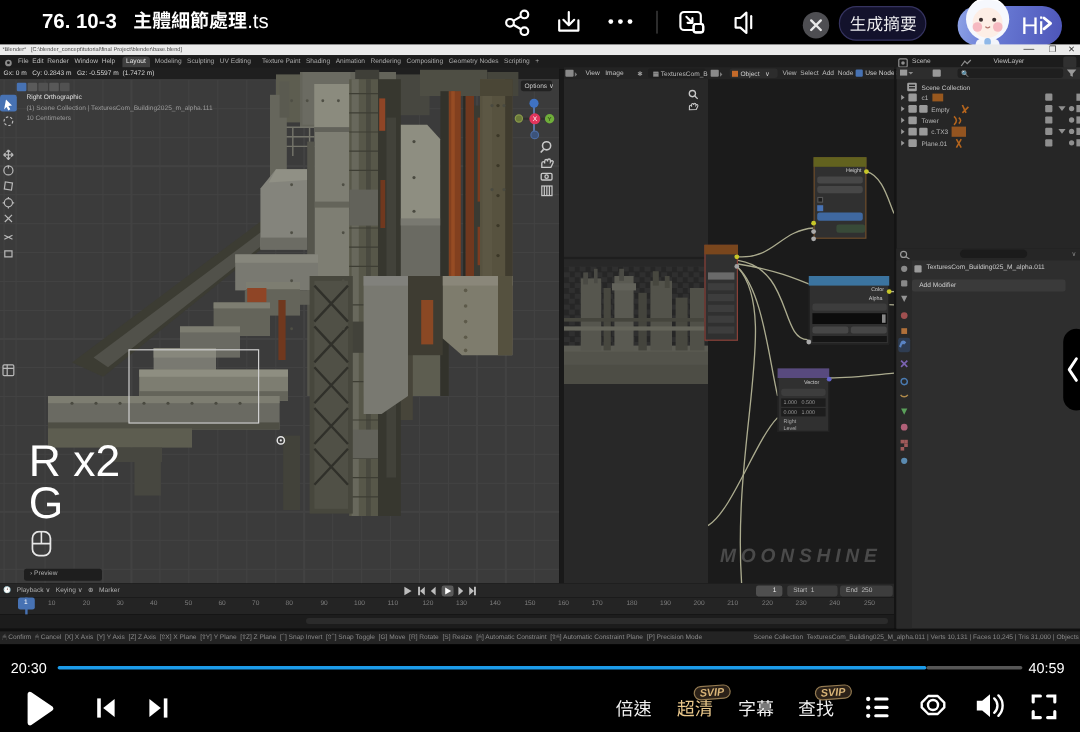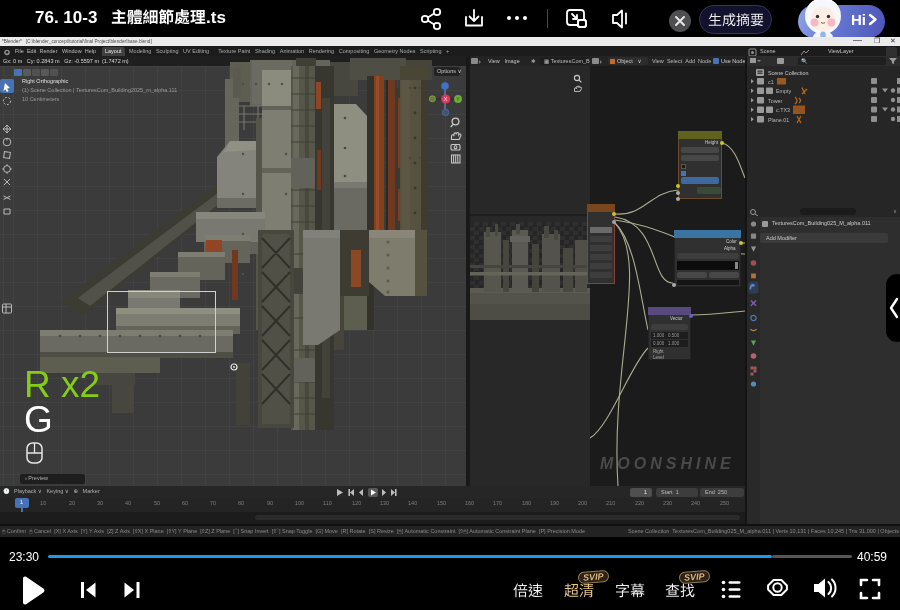--- a/index.html
+++ b/index.html
@@ -7,21 +7,21 @@
 .abs{position:absolute}
 .t{position:absolute;white-space:nowrap}
 .tiny{font-size:10px;transform-origin:0 0;transform:scale(.55)}
 .tk{position:absolute;white-space:nowrap;font-size:10px;transform-origin:0 0;transform:scale(.45)}
 svg{display:block;position:absolute}
 </style></head>
 <body>
 
 <div class="abs" style="left:0;top:0;width:900px;height:30px;background:#000"></div>
 <div class="t" style="left:35px;top:8px;font-size:17px;font-weight:700;color:#fff">76. 10-3</div>
-<div class="t" style="left:206px;top:8px;font-size:17px;font-weight:700;color:#fff">.ts</div>
+<div class="t" style="left:206px;top:8px;font-size:17px;font-weight:400;color:#fff">.ts</div>
 <svg id="cjk-title" style="left:111px;top:6.7px;overflow:visible" width="10" height="10" viewBox="0 0 10 10">
     <path transform="translate(0.0,15.8) scale(0.01580,-0.01580)" d="M345 782C394 748 452 701 494 661H95V543H434V369H148V253H434V60H52V-58H952V60H566V253H855V369H566V543H902V661H585L638 699C595 746 509 810 444 851Z" fill="#ffffff"></path>
     <path transform="translate(15.8,15.8) scale(0.01580,-0.01580)" d="M450 420V334H962V420ZM592 229H810V177H592ZM741 13H661C652 40 638 76 625 105H774C766 77 753 42 741 13ZM531 86C540 64 550 37 558 13H439V-74H970V13H839L884 84L809 105H921V302H488V105H594ZM465 777V455H943V777H814V849H720V777H677V849H584V777ZM554 580H605V533H554ZM678 580H725V533H678ZM798 580H850V533H798ZM554 699H605V653H554ZM678 699H725V653H678ZM798 699H850V653H798ZM303 333V250C281 268 249 291 220 310L186 276V333ZM356 411H125V452H356ZM39 533V376H89V222C89 142 85 40 35 -35C58 -46 102 -75 119 -93C154 -40 172 31 180 100L206 44L303 106V15C303 6 300 2 290 2C281 2 251 2 222 3C234 -21 247 -60 250 -85C303 -85 339 -84 367 -69C395 -54 402 -29 402 14V376H446V533H405V818H78V533ZM303 183C258 162 217 142 182 128C185 161 186 192 186 220V250C215 228 246 201 263 183L303 228ZM209 692V533H171V733H307V692ZM307 533H270V625H307Z" fill="#ffffff"></path>
     <path transform="translate(31.6,15.8) scale(0.01580,-0.01580)" d="M173 176C184 110 194 23 196 -36L282 -13C279 44 268 129 255 196ZM60 189C54 108 43 19 20 -40C43 -46 86 -60 107 -70C128 -9 144 86 151 175ZM284 200C304 139 328 59 338 7L419 37C408 87 384 165 360 225ZM66 220C88 231 124 241 327 273L332 246L417 280C409 330 380 408 349 468L270 439C282 413 293 384 303 355L189 340C266 432 342 544 400 653L309 709C289 662 263 614 238 570L165 565C215 637 263 724 298 807L199 847C164 742 101 630 80 602C61 572 43 553 24 548C36 521 53 473 58 452L59 455C74 462 96 468 179 477C150 433 124 400 110 385C79 347 58 323 33 317C45 290 61 241 66 220ZM635 97H554V328H635ZM743 97V328H832V97ZM445 802V-70H554V-14H832V-61H947V802ZM635 439H554V681H635ZM743 439V681H832V439Z" fill="#ffffff"></path>
     <path transform="translate(47.4,15.8) scale(0.01580,-0.01580)" d="M380 339V297H207V339ZM380 425H207V477H380ZM237 642C261 620 290 591 310 566H137C170 602 202 644 230 690H297ZM182 858C149 775 90 692 29 639C48 619 79 578 98 551V112C98 66 75 37 56 23C73 2 100 -44 109 -70C132 -56 170 -45 391 10C406 -18 420 -43 429 -64L528 -13C499 45 442 135 391 203L297 161L336 102L207 73V207H492V566H352L413 619C398 639 370 667 343 690H495V790H285L299 822ZM589 858C563 764 515 672 457 614C482 595 523 556 545 532V-86H658V458H813V153C813 140 808 136 793 136C779 136 729 136 684 138C699 108 714 60 718 27C791 27 843 29 880 47C918 64 927 96 927 151V566H784L854 626C841 644 817 668 793 690H960V790H698L710 827ZM682 649C709 624 740 591 760 566H584C610 602 635 645 657 690H731Z" fill="#ffffff"></path>
     <path transform="translate(63.2,15.8) scale(0.01580,-0.01580)" d="M326 394C302 320 262 250 213 196C225 281 228 365 228 433V578H431V536L262 527L266 452L431 462C434 385 464 351 572 351C603 351 754 351 790 351C836 351 891 352 915 359C911 384 908 414 905 445C881 439 817 436 780 436C745 436 617 436 586 436C551 436 545 446 544 468L778 482L774 554L544 542V578H815C806 549 797 522 788 501L888 473C912 519 937 590 955 654L870 673L851 669H552V712H875V797H552V850H431V669H115V434C115 301 108 111 27 -20C52 -33 102 -71 121 -92C162 -27 188 56 204 141C220 125 237 105 246 94C261 108 276 125 291 142C302 115 315 92 329 71C288 33 238 6 181 -11C200 -31 223 -70 233 -94C295 -71 349 -41 394 1C469 -58 566 -73 690 -73H940C945 -45 960 2 975 25C919 23 738 23 695 23C600 23 519 33 456 74C497 135 527 211 543 307L485 320L467 318H395L416 371ZM355 237H432C420 202 406 170 388 141C372 164 359 192 348 224ZM581 315V247C581 199 571 143 507 97C526 85 566 50 580 32C652 86 672 162 675 228H733V146C733 77 751 58 815 58C827 58 851 58 864 58C913 58 934 83 940 165C918 170 886 181 870 193C867 134 863 122 853 122C848 122 835 122 832 122C822 122 820 124 820 146V315Z" fill="#ffffff"></path>
     <path transform="translate(79.0,15.8) scale(0.01580,-0.01580)" d="M514 527H617V442H514ZM718 527H816V442H718ZM514 706H617V622H514ZM718 706H816V622H718ZM329 51V-58H975V51H729V146H941V254H729V340H931V807H405V340H606V254H399V146H606V51ZM24 124 51 2C147 33 268 73 379 111L358 225L261 194V394H351V504H261V681H368V792H36V681H146V504H45V394H146V159Z" fill="#ffffff"></path>
   </svg>
 <svg id="topicons" style="left:410px;top:0" width="250" height="40" viewBox="0 0 250 40">
 
@@ -62,21 +62,21 @@
     <path d="M7 7l8 8M15 7l-8 8" stroke="#e8e8e8" stroke-width="2" stroke-linecap="round"></path>
   </svg>
 <div class="abs" style="left:699px;top:5px;width:73px;height:29px;border-radius:15px;background:#13122c;border:1px solid #35335f"></div>
 <svg id="cjk-pill" style="left:708px;top:10.5px;overflow:visible" width="10" height="10" viewBox="0 0 10 10">
     <path transform="translate(0.0,14) scale(0.01400,-0.01400)" d="M239 824C201 681 136 542 54 453C73 443 106 421 121 408C159 453 194 510 226 573H463V352H165V280H463V25H55V-48H949V25H541V280H865V352H541V573H901V646H541V840H463V646H259C281 697 300 752 315 807Z" fill="#f0f0f2"></path>
     <path transform="translate(14.0,14) scale(0.01400,-0.01400)" d="M544 839C544 782 546 725 549 670H128V389C128 259 119 86 36 -37C54 -46 86 -72 99 -87C191 45 206 247 206 388V395H389C385 223 380 159 367 144C359 135 350 133 335 133C318 133 275 133 229 138C241 119 249 89 250 68C299 65 345 65 371 67C398 70 415 77 431 96C452 123 457 208 462 433C462 443 463 465 463 465H206V597H554C566 435 590 287 628 172C562 96 485 34 396 -13C412 -28 439 -59 451 -75C528 -29 597 26 658 92C704 -11 764 -73 841 -73C918 -73 946 -23 959 148C939 155 911 172 894 189C888 56 876 4 847 4C796 4 751 61 714 159C788 255 847 369 890 500L815 519C783 418 740 327 686 247C660 344 641 463 630 597H951V670H626C623 725 622 781 622 839ZM671 790C735 757 812 706 850 670L897 722C858 756 779 805 716 836Z" fill="#f0f0f2"></path>
     <path transform="translate(28.0,14) scale(0.01400,-0.01400)" d="M160 839V638H44V568H160V345C110 331 65 318 28 309L47 235L160 270V12C160 -2 156 -6 143 -6C131 -7 92 -7 49 -5C59 -26 68 -58 71 -76C134 -77 173 -74 197 -62C223 -50 232 -29 232 12V293L333 325L324 394L232 367V568H326V638H232V839ZM460 677C476 643 492 598 499 568H366V-79H437V505H614V414H475V359H614V271H506V22H562V65H779V271H675V359H813V414H675V505H846V5C846 -8 842 -11 830 -12C818 -12 777 -13 734 -11C743 -29 754 -58 757 -76C819 -76 859 -75 884 -64C910 -53 918 -33 918 4V568H781C798 602 816 644 832 682L785 694H949V757H687C680 785 665 820 649 848L583 828C595 806 605 781 613 757H350V694H760C750 657 730 604 713 568H517L569 583C564 613 546 660 526 694ZM562 219H722V116H562Z" fill="#f0f0f2"></path>
     <path transform="translate(42.0,14) scale(0.01400,-0.01400)" d="M651 204C615 155 570 117 513 86C443 101 371 114 299 126C317 150 336 176 356 204ZM179 86C259 73 337 59 412 44C316 12 197 -5 51 -14C63 -32 75 -59 80 -80C270 -65 418 -36 531 18C663 -13 777 -46 861 -78L930 -24C846 5 735 36 611 64C664 102 707 148 741 204H947V268H773L788 307L715 327C708 306 700 287 690 268H398C416 298 434 328 448 357L373 374C357 341 336 304 313 268H54V204H271C240 160 208 119 179 86ZM119 645V386H888V645H647V730H930V797H69V730H342V645ZM413 730H576V645H413ZM190 583H342V447H190ZM413 583H576V447H413ZM647 583H814V447H647Z" fill="#f0f0f2"></path>
   </svg>
 <div class="abs" style="left:798px;top:5px;width:87px;height:33px;border-radius:17px;background:linear-gradient(100deg,#8fa4e6 0%,#6c7fd8 30%,#4d55b8 100%)"></div>
-<div class="t" style="left:851px;top:11px;font-size:15px;font-weight:700;color:#fff">Hi</div>
+<div class="t" style="left:851px;top:11px;font-size:20px;font-weight:400;color:#fff">Hi</div>
 <svg style="left:867px;top:13px" width="11" height="13">
     <path d="M3 2l5.5 4.5L3 11" stroke="#fff" stroke-width="2.4" fill="none" stroke-linecap="round" stroke-linejoin="round"></path>
   </svg>
 <svg id="avatar" style="left:800px;top:0" width="48" height="40" viewBox="0 0 48 40">
   <ellipse cx="23" cy="37" rx="10" ry="6" fill="#f2f4fa"></ellipse>
   <circle cx="23" cy="16" r="18" fill="#f6f8fd"></circle>
   <circle cx="23" cy="19" r="12.5" fill="#fdeee6"></circle>
   <path d="M5 16a18 18 0 0 1 36 0c0-7-4.5-16-18-16S5 9 5 16z" fill="#fff"></path>
   <circle cx="14.5" cy="22.5" r="4" fill="#f5b3bc" opacity=".9"></circle>
   <circle cx="31.5" cy="22.5" r="4" fill="#f5b3bc" opacity=".9"></circle>
@@ -330,21 +330,21 @@
 <div class="t tiny" style="left:22px;top:78px;color:#e2e2e2">Right Orthographic</div>
 <div class="t tiny" style="left:22px;top:87px;color:#9a9a9a">(1) Scene Collection | TexturesCom_Building2025_m_alpha.111</div>
 <div class="t tiny" style="left:22px;top:96px;color:#9a9a9a">10 Centimeters</div>
 <div class="abs" style="left:434px;top:67px;width:26px;height:9px;background:#222;border-radius:2px"></div>
 <div class="t tiny" style="left:437px;top:68px;color:#c8c8c8">Options ∨</div>
 <div class="abs" style="left:107px;top:291px;width:109px;height:62px;border:1px solid #d0d0d0"></div>
 <svg style="left:229px;top:362px" width="10" height="10">
     <circle cx="5" cy="5" r="3" fill="none" stroke="#e8e8e8" stroke-width="1.2"></circle>
     <circle cx="5" cy="5" r="0.9" fill="#e8e8e8"></circle>
   </svg>
-<div class="t" style="left:24px;top:364px;font-size:37px;color:#84cc16">R x2</div>
+<div class="t" style="left:24px;top:364px;font-size:37px;color:#ffffff">R x2</div>
 <div class="t" style="left:24px;top:399px;font-size:37px;color:#fff">G</div>
 <svg id="mouse" style="left:26px;top:442px" width="18" height="23" viewBox="0 0 18 23">
   <rect x="1" y="1" width="15" height="20" rx="5.5" fill="none" stroke="#e6e6e6" stroke-width="1.5"></rect>
   <path d="M8.5 1v10M1 11h15" stroke="#e6e6e6" stroke-width="1.3"></path>
 </svg>
 <div class="abs" style="left:20px;top:474px;width:65px;height:10px;background:#1e1e1e;border-radius:2px"></div>
 <div class="t tiny" style="left:25px;top:475px;color:#b0b0b0">› Preview</div>
 
 <div class="abs" style="left:466px;top:58px;width:4px;height:428px;background:#191919"></div>
 <div class="abs" style="left:470px;top:58px;width:120px;height:428px;background:#282828"></div>
@@ -638,21 +638,21 @@
   <div class="t tiny" style="left:2px;top:528px;color:#8a8a8a">🖱 Confirm &nbsp;🖱 Cancel &nbsp;[X] X Axis &nbsp;[Y] Y Axis &nbsp;[Z] Z Axis &nbsp;[⇧X] X Plane &nbsp;[⇧Y] Y Plane &nbsp;[⇧Z] Z Plane &nbsp;[⌃] Snap Invert &nbsp;[⇧⌃] Snap Toggle &nbsp;[G] Move &nbsp;[R] Rotate &nbsp;[S] Resize &nbsp;[🖱] Automatic Constraint &nbsp;[⇧🖱] Automatic Constraint Plane &nbsp;[P] Precision Mode</div>
   <div class="t tiny" style="left:628px;top:528px;color:#8a8a8a">Scene Collection&nbsp;&nbsp;TexturesCom_Building025_M_alpha.011 | Verts 10,131 | Faces 10,245 | Tris 31,000 | Objects 1/44 | Mem</div>
 </div>
 <div class="abs" style="left:0;top:537px;width:900px;height:73px;background:#000"></div>
 
 <div class="abs" style="left:886px;top:274px;width:22px;height:68px;border-radius:11px;background:#000"></div>
 <svg style="left:888px;top:296px" width="12" height="24">
     <path d="M9 3l-6 9 6 9" stroke="#fff" stroke-width="2.4" fill="none" stroke-linecap="round" stroke-linejoin="round"></path>
   </svg>
 
-<div class="t" style="left:9px;top:550px;font-size:12px;color:#fff">23:30</div>
+<div class="t" style="left:9px;top:550px;font-size:12px;color:#fff">20:30</div>
 <div class="abs" style="left:48px;top:555px;width:724px;height:3px;background:#1c9be9;border-radius:2px"></div>
 <div class="abs" style="left:772px;top:555px;width:80px;height:3px;background:#565656;border-radius:2px"></div>
 <div class="t" style="left:857px;top:550px;font-size:12px;color:#fff">40:59</div>
 
 <svg id="controls" style="left:0;top:565px" width="900" height="45" viewBox="0 0 900 45">
   <path d="M25 13.5v24l17.5-12z" fill="#fff" stroke="#fff" stroke-width="4" stroke-linejoin="round"></path>
   <rect x="81" y="17" width="3" height="16" fill="#fff"></rect>
   <path d="M95.5 17.5v15l-9.5-7.5z" fill="#fff"></path>
   <path d="M124.5 17.5v15l9.5-7.5z" fill="#fff"></path>
   <rect x="136.5" y="17" width="3" height="16" fill="#fff"></rect>

